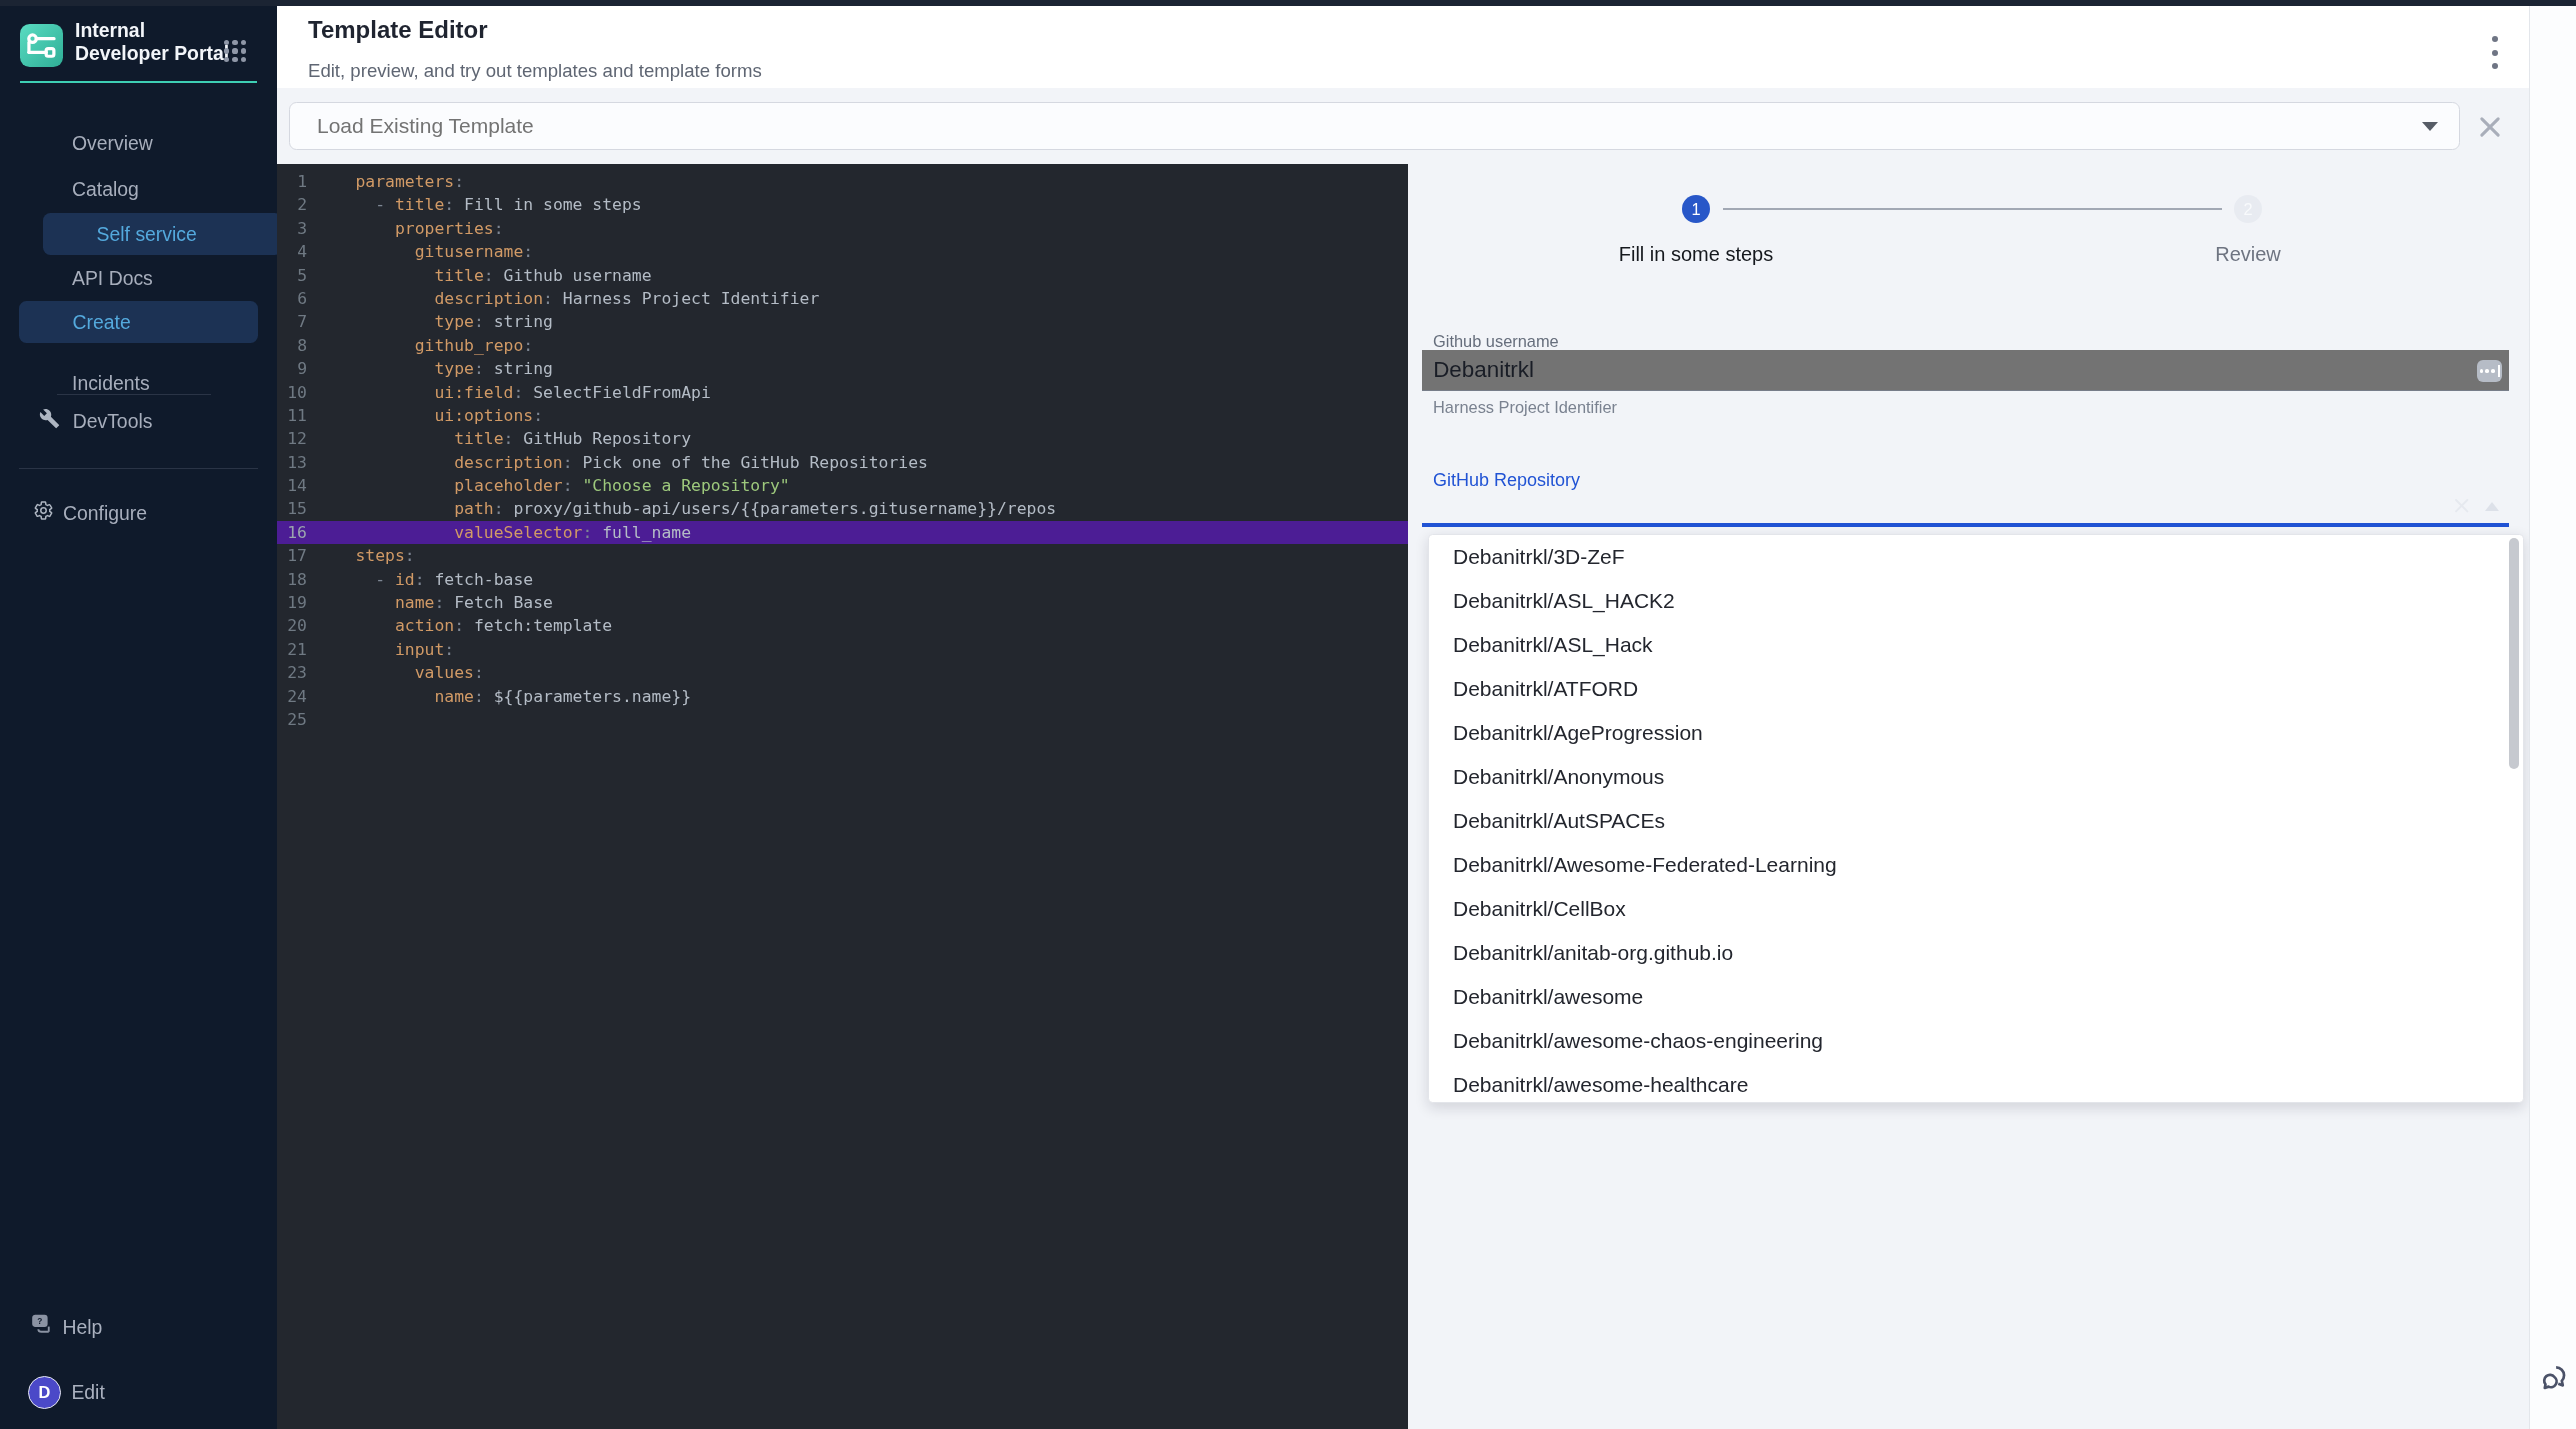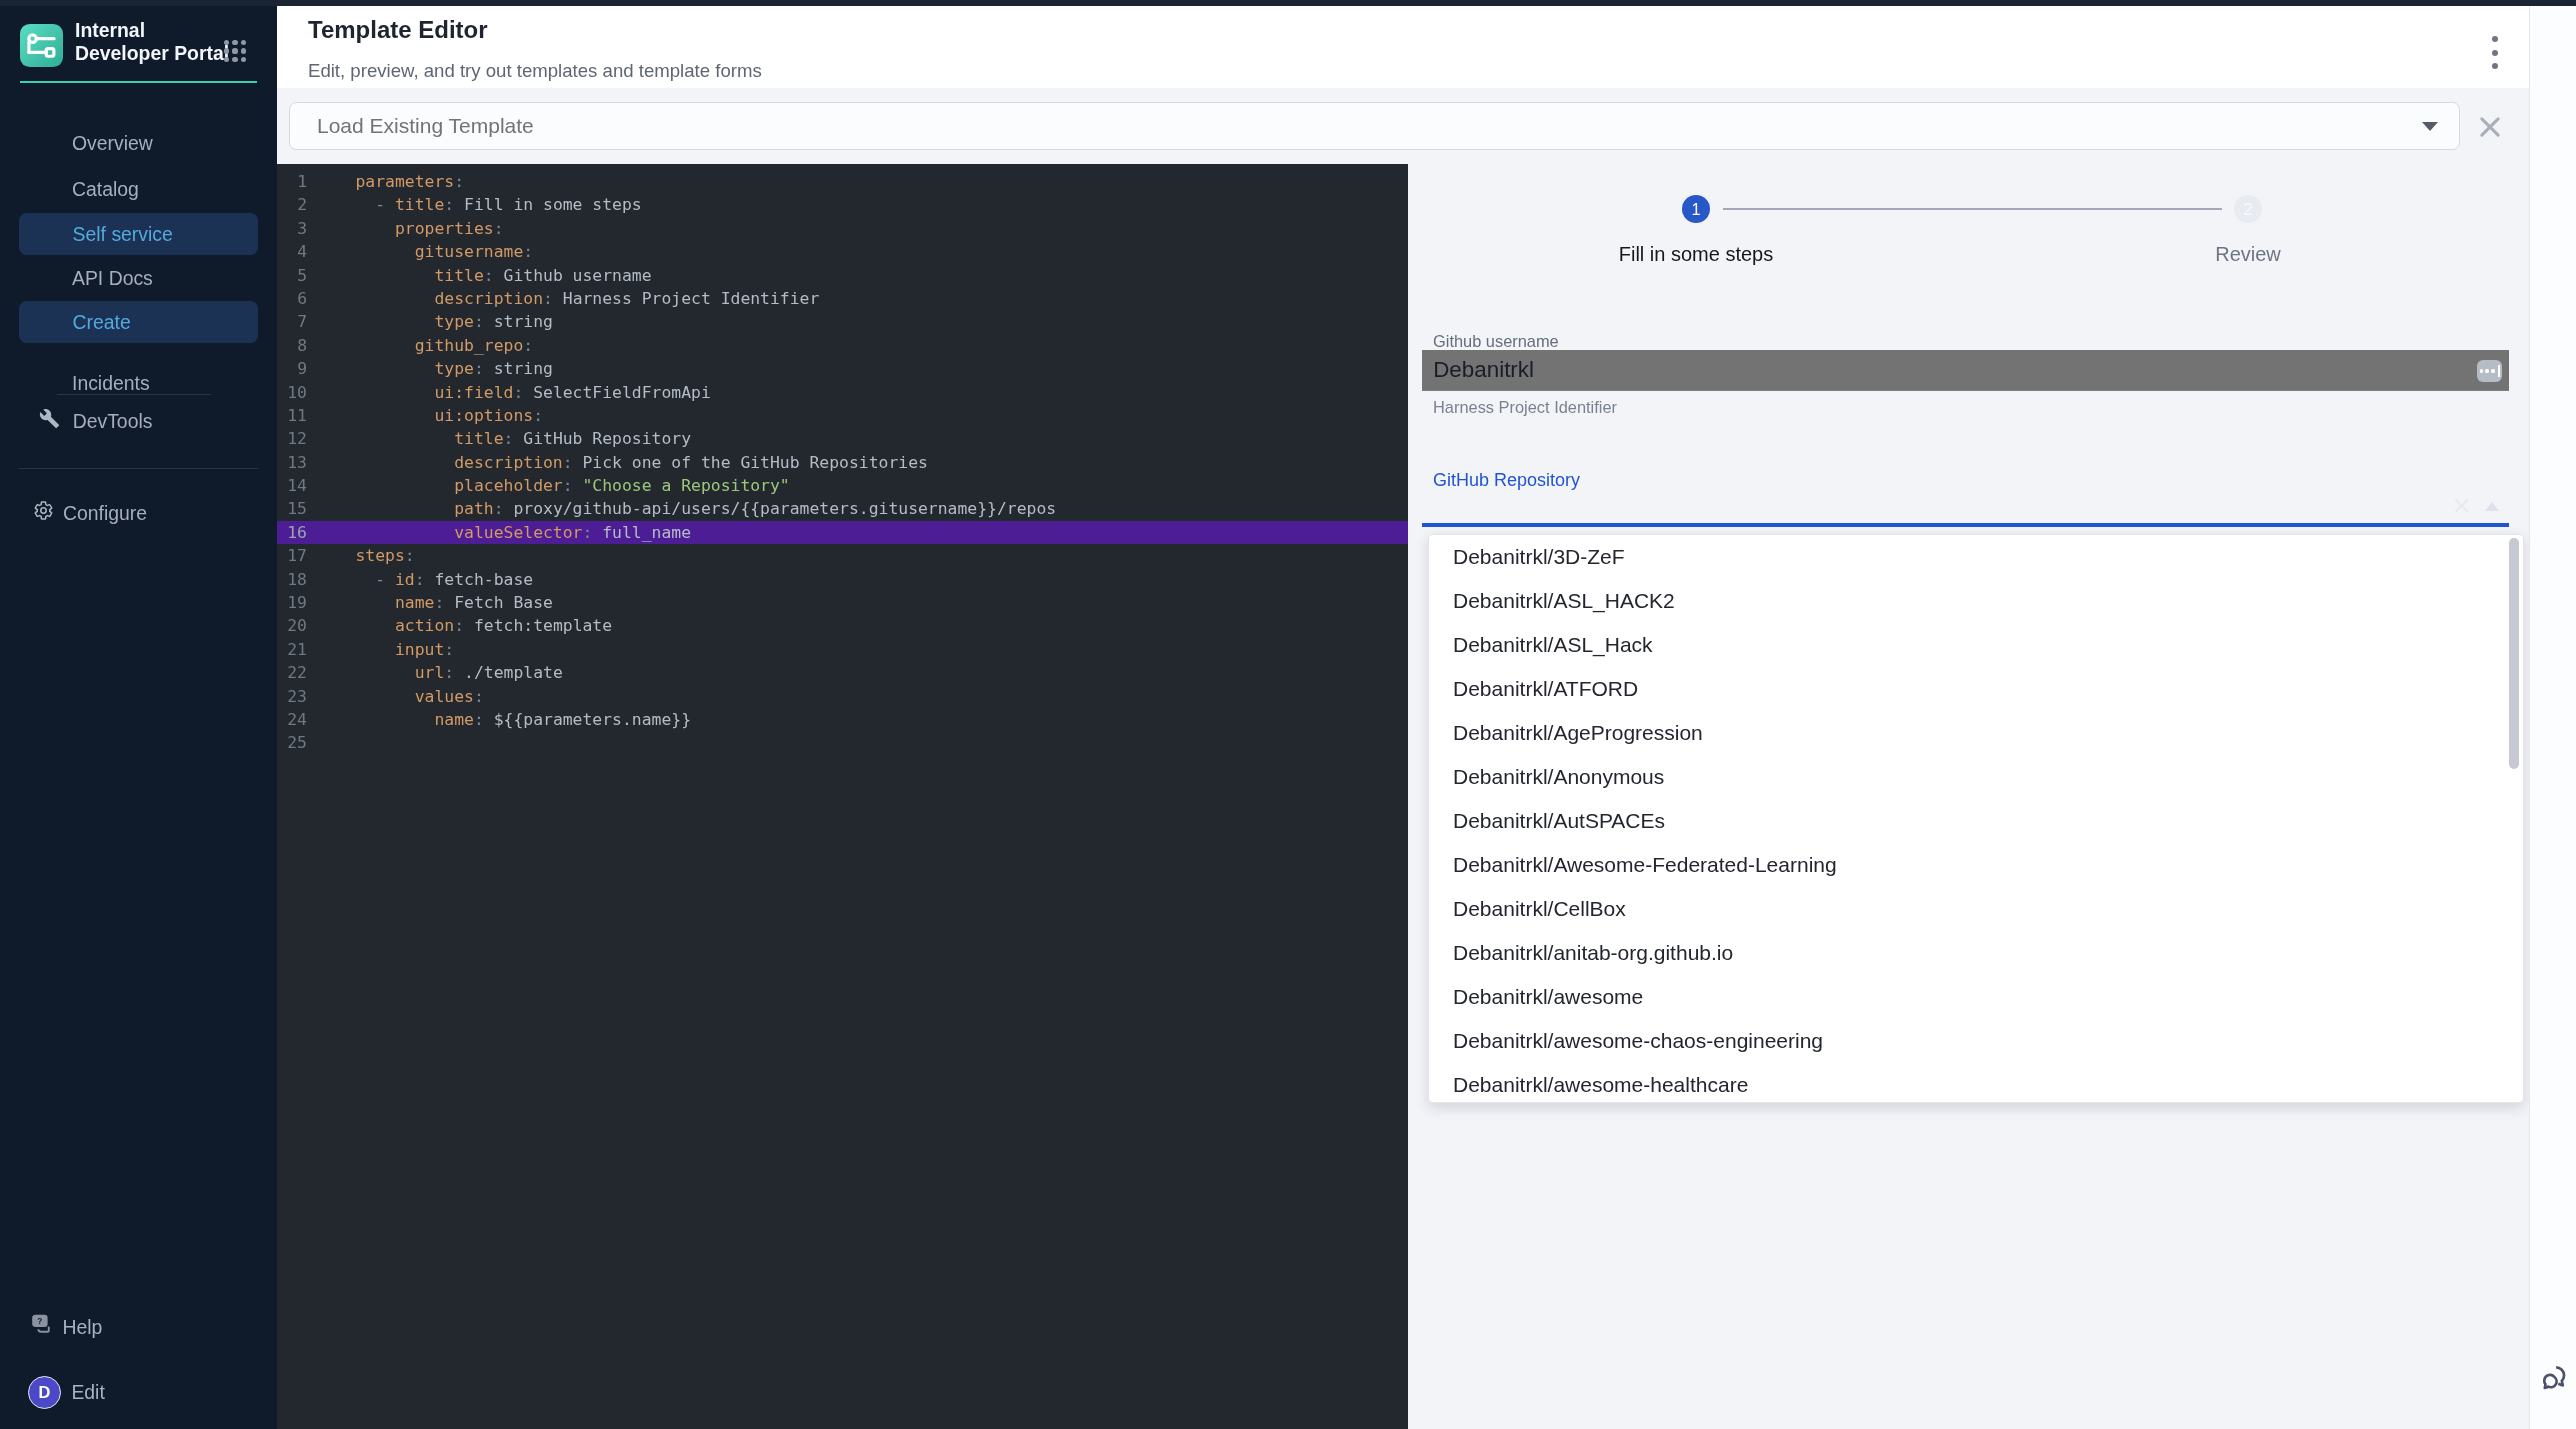--- a/index.html
+++ b/index.html
@@ -113,21 +113,21 @@
       <i></i>
   </div>
   <div id="accent-rule" class="abs"></div>
 
   <div class="nav-item abs" style="top:116px;">
     <span class="lbl">Overview</span>
   </div>
   <div class="nav-item abs" style="top:162px;">
     <span class="lbl">Catalog</span>
   </div>
-  <div class="nav-item pill abs" style="top:207px;">
+  <div class="nav-item pill abs" style="top:207px;margin-left:24px;">
     <span class="lbl">Self service</span>
   </div>
   <div class="nav-item abs" style="top:251px;">
     <span class="lbl">API Docs</span>
   </div>
   <div class="nav-item pill abs" style="top:295px;">
     <span class="lbl">Create</span>
   </div>
   <div class="nav-item abs" style="top:356px;">
     <span class="lbl">Incidents</span>
@@ -274,24 +274,20 @@
         <span class="g">19</span>
         <span class="code"><span class="tp">    </span><span class="tk">name</span><span class="tp">:</span><span class="tv"> Fetch Base</span></span>
       </div>
       <div class="cl">
         <span class="g">20</span>
         <span class="code"><span class="tp">    </span><span class="tk">action</span><span class="tp">:</span><span class="tv"> fetch:template</span></span>
       </div>
       <div class="cl">
         <span class="g">21</span>
         <span class="code"><span class="tp">    </span><span class="tk">input</span><span class="tp">:</span></span>
-      </div>
-      <div class="cl">
-        <span class="g">22</span>
-        <span class="code"><span class="tp">      </span><span class="tk">url</span><span class="tp">:</span><span class="tv"> ./template</span></span>
       </div>
       <div class="cl">
         <span class="g">23</span>
         <span class="code"><span class="tp">      </span><span class="tk">values</span><span class="tp">:</span></span>
       </div>
       <div class="cl">
         <span class="g">24</span>
         <span class="code"><span class="tp">        </span><span class="tk">name</span><span class="tp">:</span><span class="tv"> ${{parameters.name}}</span></span>
       </div>
       <div class="cl">

